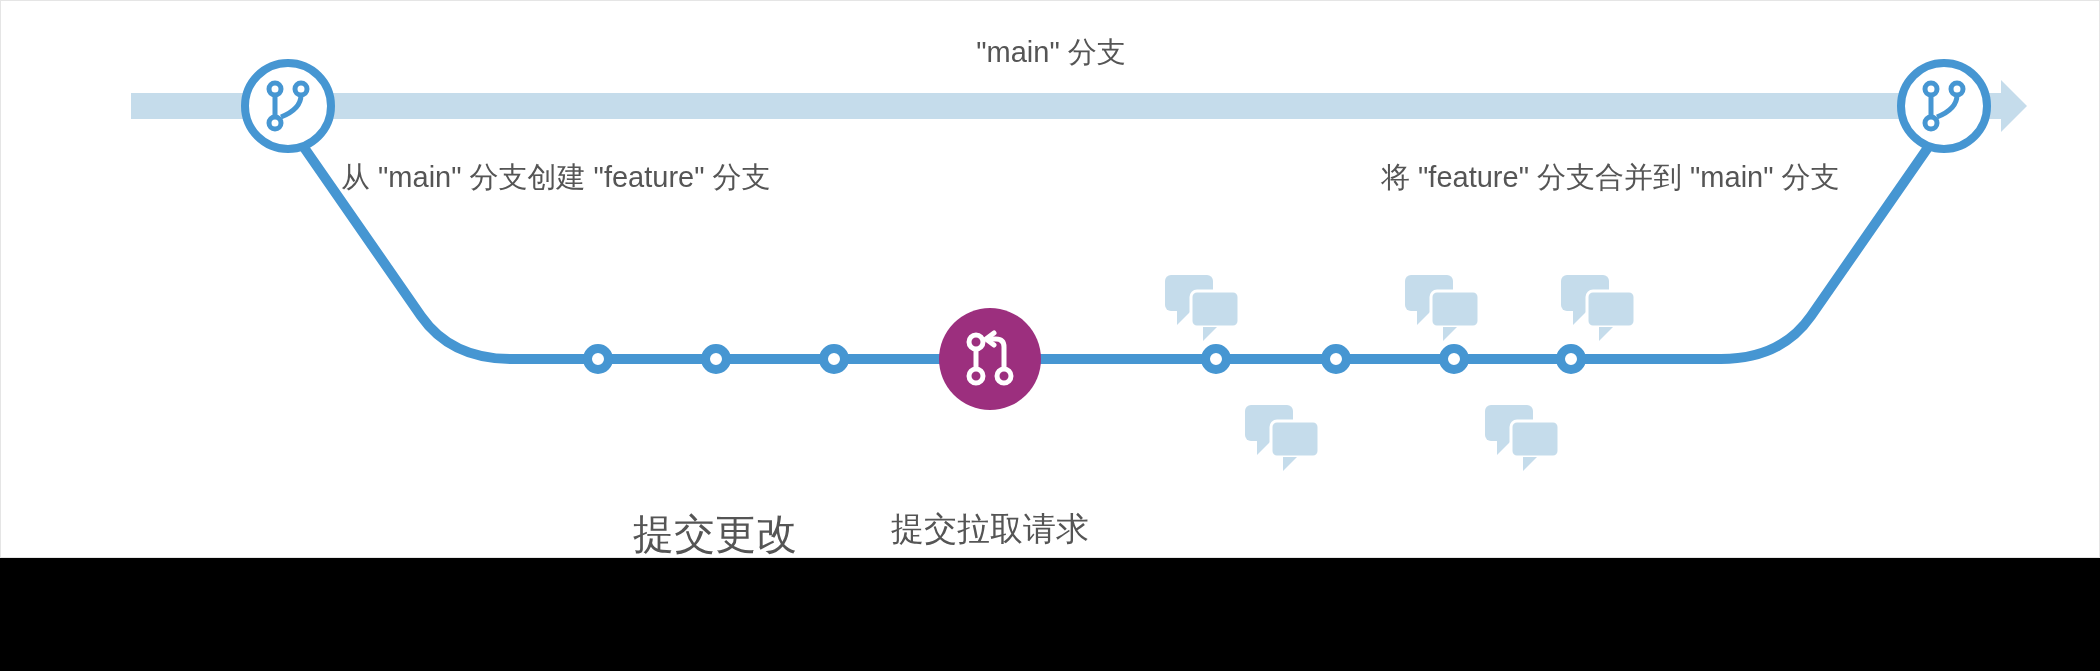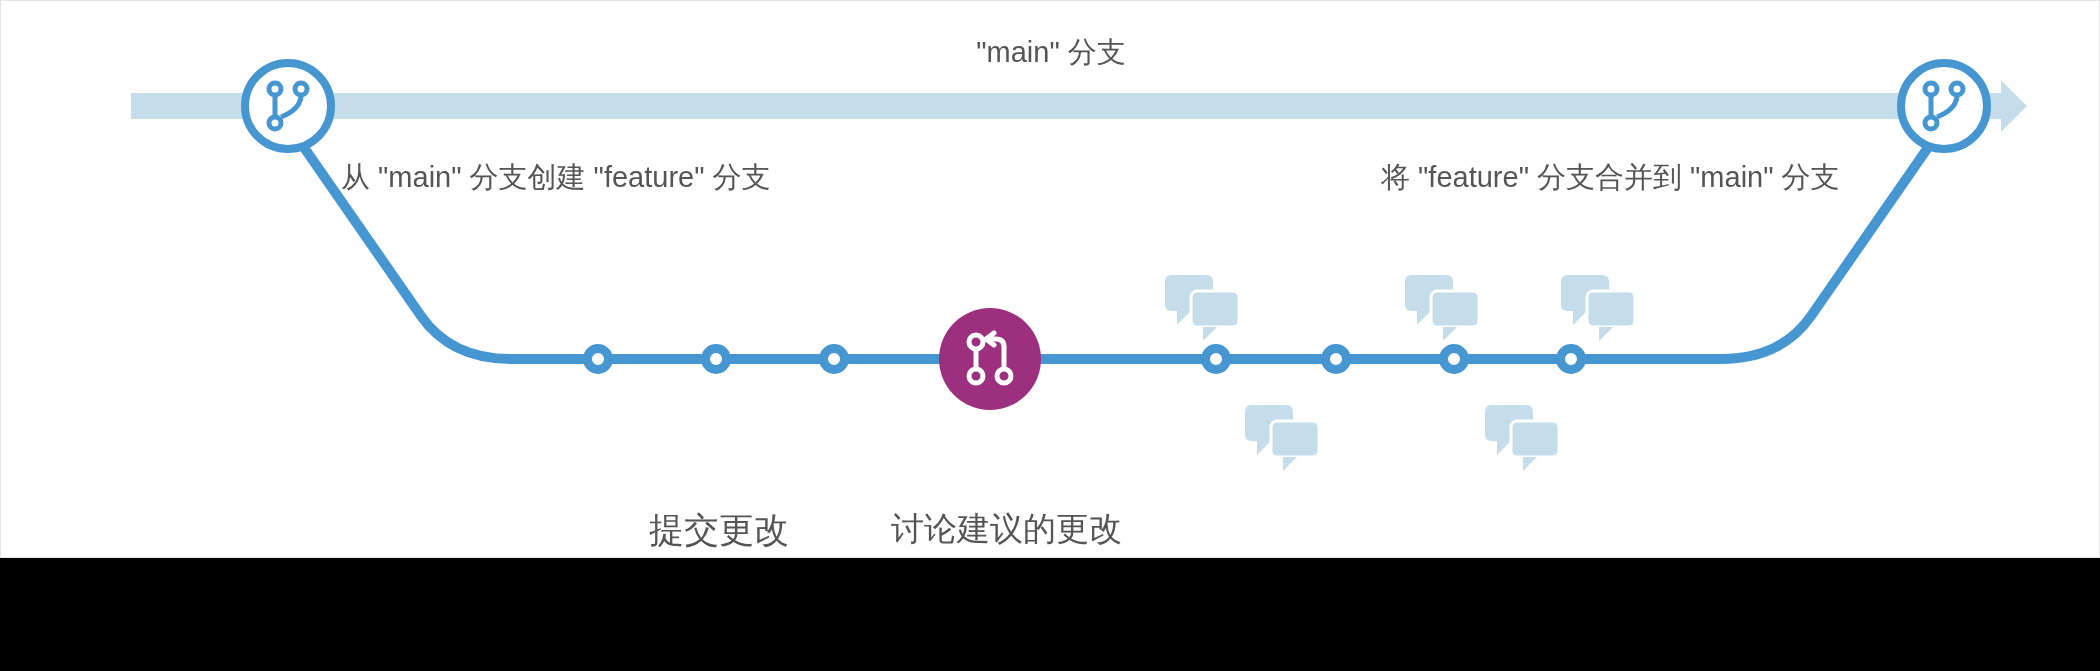--- a/index.html
+++ b/index.html
@@ -90,16 +90,16 @@
     <rect x="30" y="20" width="48" height="36" rx="6" fill="#c5dceb" stroke="#fff" stroke-width="3"></rect>
       <path d="M42 56 L42 70 L56 56 Z" fill="#c5dceb"></path>
   </svg>
   <svg style="position:absolute;left:1480px;top:400px;" width="82" height="70">
     <rect x="4" y="4" width="48" height="36" rx="6" fill="#c5dceb"></rect>
       <path d="M16 40 L16 54 L30 40 Z" fill="#c5dceb"></path>
     <rect x="30" y="20" width="48" height="36" rx="6" fill="#c5dceb" stroke="#fff" stroke-width="3"></rect>
       <path d="M42 56 L42 70 L56 56 Z" fill="#c5dceb"></path>
   </svg>
 
-  <div class="label" style="left:648px;top:506px;font-size:35px;">提交更改</div>
-  <div class="label" style="left:890px;top:506px;font-size:33px;">讨论建议的更改</div>
+  <div class="label" style="left:632px;top:506px;font-size:41px;">提交更改</div>
+  <div class="label" style="left:890px;top:506px;font-size:33px;">提交拉取请求</div>
 
 </div>
 
 </body></html>

